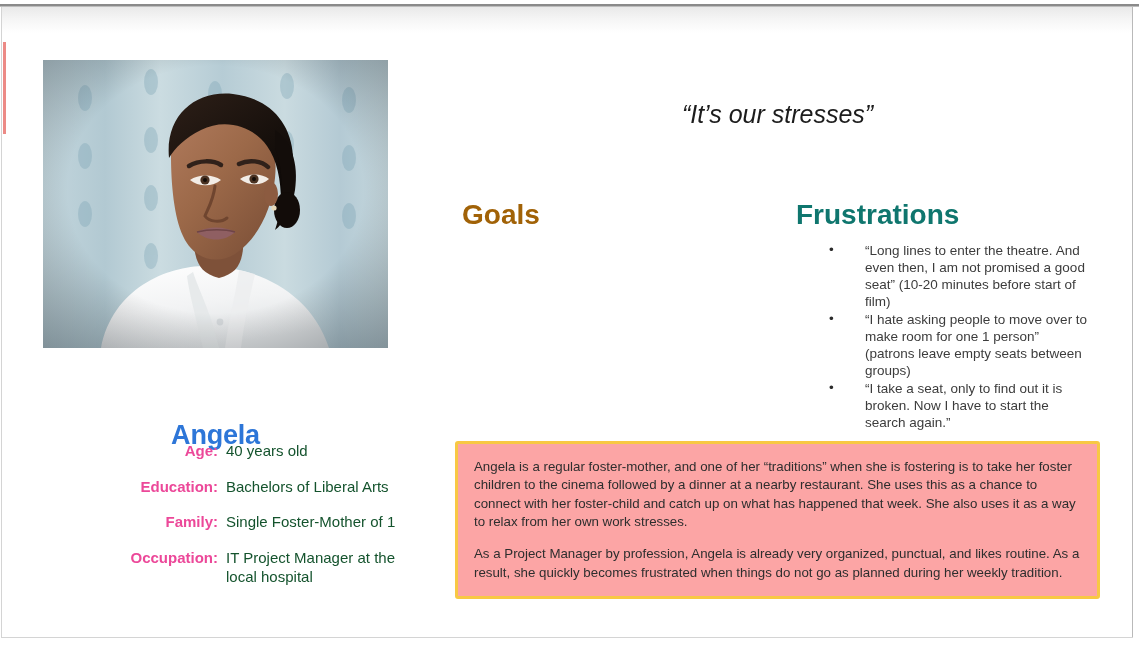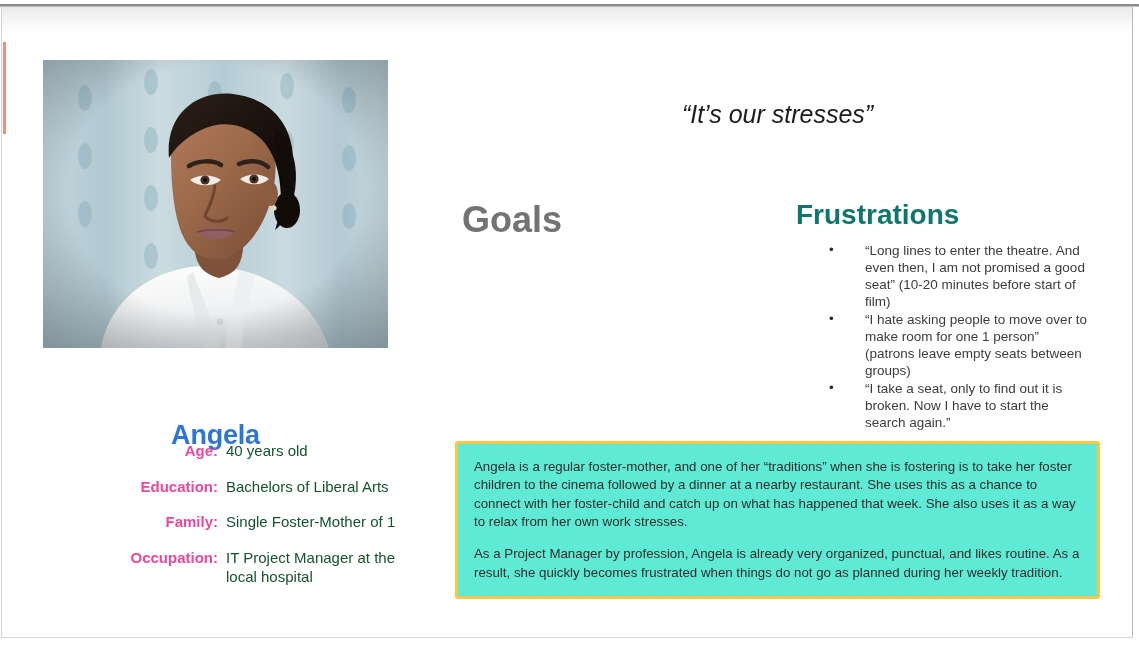--- a/index.html
+++ b/index.html
@@ -125,23 +125,23 @@
     color: #1c1c1c;
   }
 
   
   .goals-col {
     position: absolute;
     left: 462px; top: 200px;
     width: 310px;
   }
   .goals-heading {
-    font-size: 36px;
+    font-size: 28px;
     font-weight: bold;
-    color: #737373;
+    color: #a16207;
     margin: 0 0 8px 0;
     line-height: 1.1;
   }
   .goals-list {
     margin: 0;
     padding: 0;
     list-style: none;
   }
   .goals-list li {
     position: relative;
@@ -198,21 +198,21 @@
 
   
   .summary-box {
     position: absolute;
     left: 455px; top: 441px;
     width: 645px;
     height: 158px;
     box-sizing: border-box;
     border: 3px solid #f8c844;
     border-radius: 3px;
-    background: #5eead4;
+    background: #fca5a5;
     padding: 14px 16px 10px 16px;
   }
   .summary-box p {
     margin: 0 0 14px 0;
     font-size: 13.3px;
     line-height: 1.38;
     color: #2e2e2e;
   }
   .summary-box p:last-child { margin-bottom: 16px; }
 </style>

